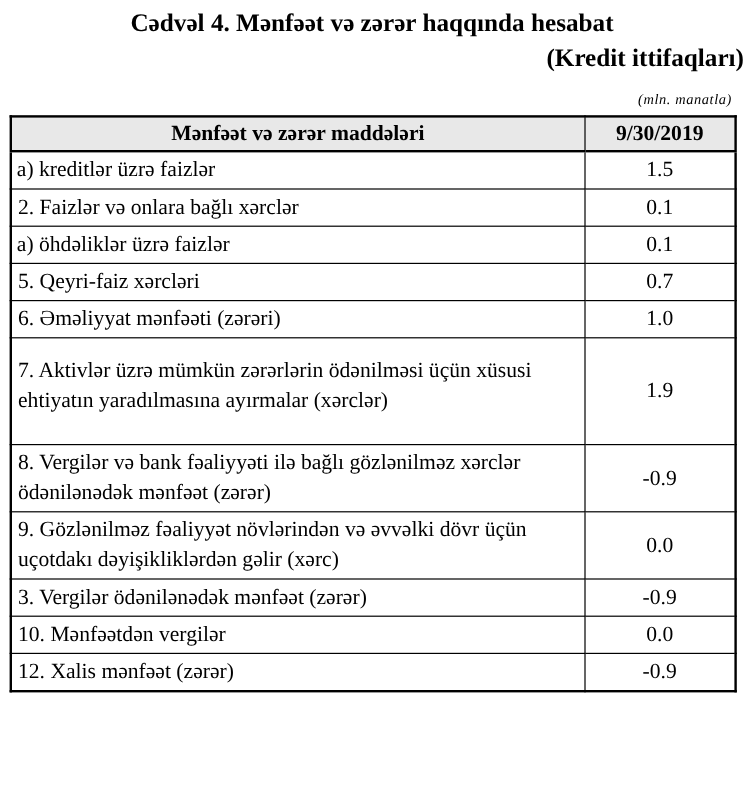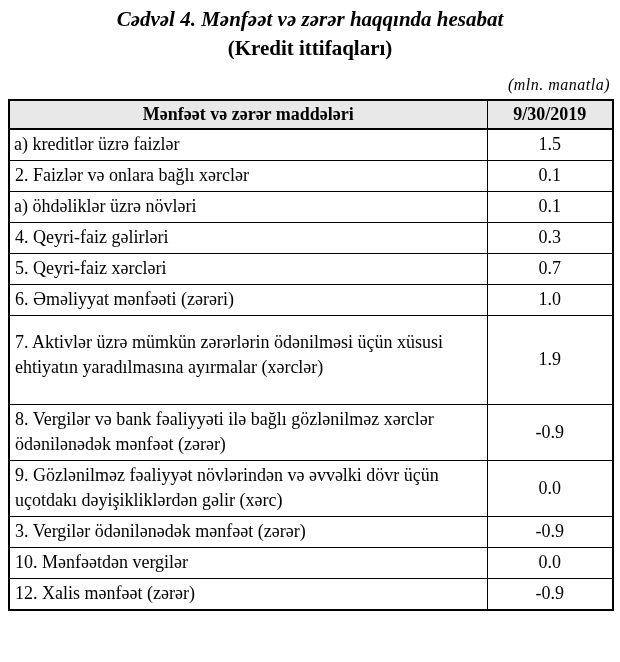--- a/index.html
+++ b/index.html
@@ -16,32 +16,31 @@
     width: 620px;
     height: 662px;
     box-sizing: border-box;
   }
   .doc-title {
     text-align: center;
     font-weight: bold;
     font-size: 21px;
     line-height: 29px;
     margin-top: 5px;
-    font-style: italic;
   }
   .doc-subtitle {
-    text-align: center;
+    text-align: right;
     font-weight: bold;
     font-size: 21px;
     line-height: 29px;
   }
   .unit-note {
     text-align: right;
     font-style: italic;
-    font-size: 16px;
+    font-size: 12px;
     letter-spacing: 0.5px;
     margin: 13px 10px 5px 0;
   }
   table.pl-table {
     border-collapse: collapse;
     table-layout: fixed;
     width: 604px;
     margin: 0 8px;
     border: 2.5px solid #000000;
   }
@@ -102,26 +101,22 @@
 
         <tr class="indent">
           <td class="label-cell">a) kreditlər üzrə faizlər</td>
           <td class="value-cell">1.5</td>
         </tr>
         <tr>
           <td class="label-cell">2. Faizlər və onlara bağlı xərclər</td>
           <td class="value-cell">0.1</td>
         </tr>
         <tr class="indent">
-          <td class="label-cell">a) öhdəliklər üzrə növləri</td>
+          <td class="label-cell">a) öhdəliklər üzrə faizlər</td>
           <td class="value-cell">0.1</td>
-        </tr>
-        <tr>
-          <td class="label-cell">4. Qeyri-faiz gəlirləri</td>
-          <td class="value-cell">0.3</td>
         </tr>
         <tr>
           <td class="label-cell">5. Qeyri-faiz xərcləri</td>
           <td class="value-cell">0.7</td>
         </tr>
         <tr>
           <td class="label-cell">6. Əməliyyat mənfəəti (zərəri)</td>
           <td class="value-cell">1.0</td>
         </tr>
         <tr class="tall">

